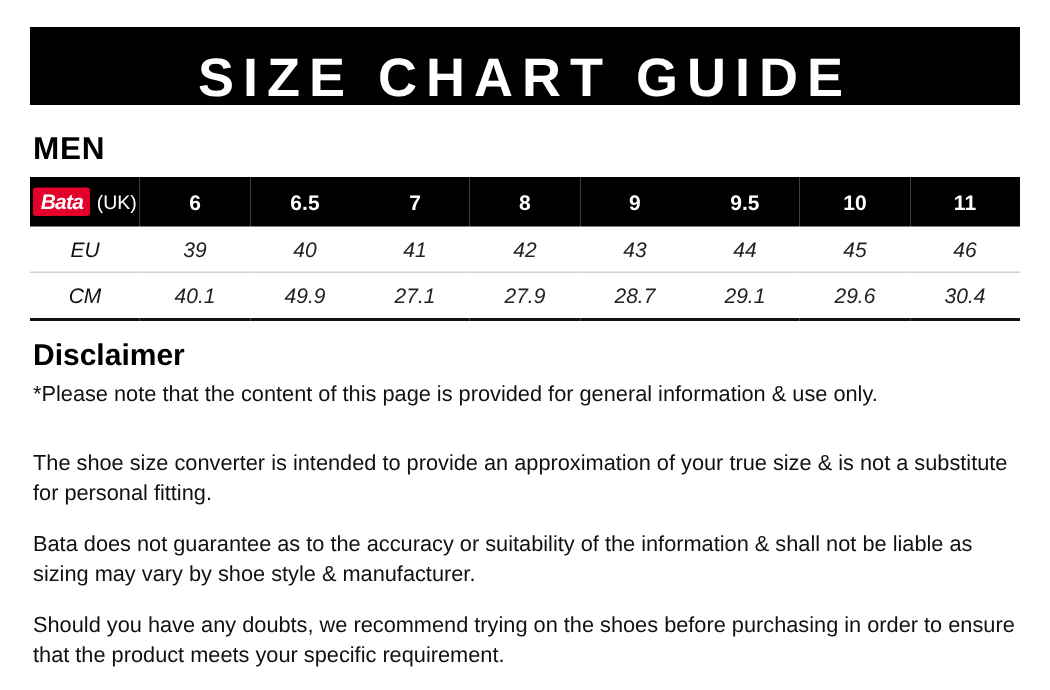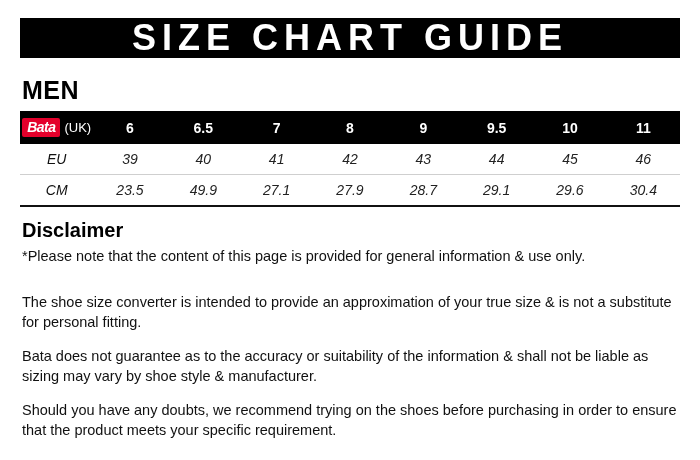--- a/index.html
+++ b/index.html
@@ -17,37 +17,37 @@
   }
   .page {
     width: 700px;
     height: 460px;
     padding: 18px 20px 0 20px;
     position: relative;
   }
   
   .banner {
     background: #000000;
-    height: 40px;
+    height: 52px;
     display: flex;
-    align-items: center;
+    align-items: flex-end;
     justify-content: center;
     margin-bottom: 18px;
   }
   .banner-title {
     color: #ffffff;
     font-size: 36px;
     font-weight: bold;
     letter-spacing: 6px;
     line-height: 1;
     white-space: nowrap;
   }
   
   .section-heading {
-    font-size: 25px;
+    font-size: 21px;
     font-weight: bold;
     color: #000000;
     margin: 0 0 6px 2px;
     letter-spacing: 0.5px;
   }
   
   table.size-table {
     width: 100%;
     border-collapse: collapse;
     table-layout: fixed;
@@ -152,21 +152,21 @@
         <td>40</td>
         <td>41</td>
         <td>42</td>
         <td>43</td>
         <td>44</td>
         <td>45</td>
         <td>46</td>
       </tr>
       <tr class="data-row last">
         <td class="row-label">CM</td>
-        <td>23.5</td>
+        <td>40.1</td>
         <td>49.9</td>
         <td>27.1</td>
         <td>27.9</td>
         <td>28.7</td>
         <td>29.1</td>
         <td>29.6</td>
         <td>30.4</td>
       </tr>
     </tbody>
   </table>

